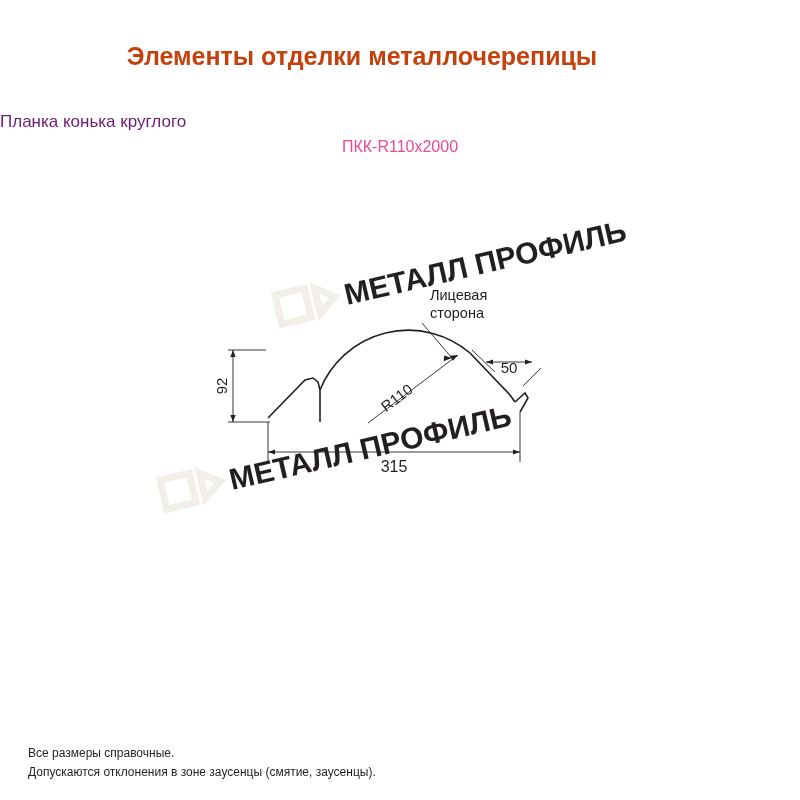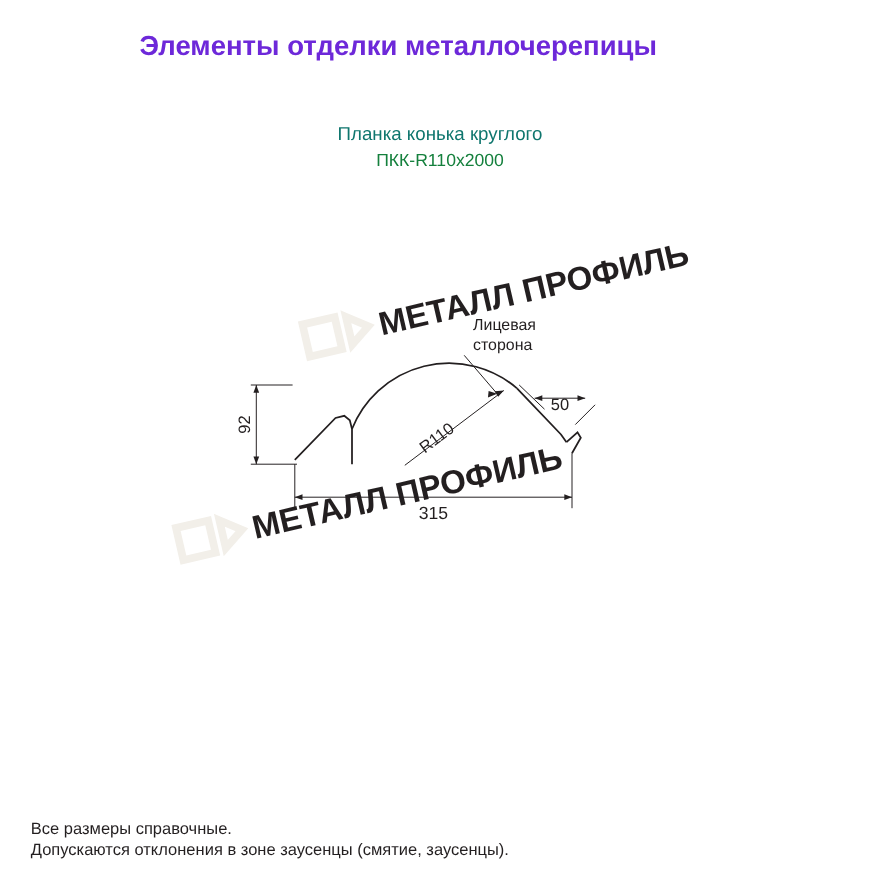--- a/index.html
+++ b/index.html
@@ -14,59 +14,59 @@
     overflow: hidden;
     font-family: "Liberation Sans", sans-serif;
     color: #231f20;
   }
   .page {
     position: absolute;
     inset: 0;
   }
   .title {
     position: absolute;
-    top: 28px;
+    top: 42px;
     left: 0;
     width: 724px;
     text-align: center;
     font-size: 25px;
     font-weight: bold;
     letter-spacing: 0px;
-    color: #6d28d9;
+    color: #c2410c;
   }
   .subtitle {
     position: absolute;
     top: 112px;
     left: 0;
     width: 800px;
-    text-align: center;
+    text-align: left;
     font-size: 17px;
-    color: #0f766e;
+    color: #701a75;
   }
   .code {
     position: absolute;
     top: 138px;
     left: 0;
     width: 800px;
     text-align: center;
     font-size: 16px;
-    color: #15803d;
+    color: #ec4899;
   }
   .drawing {
     position: absolute;
     top: 190px;
     left: 100px;
     width: 600px;
     height: 400px;
   }
   .notes {
     position: absolute;
     left: 28px;
     bottom: 18px;
-    font-size: 15px;
+    font-size: 12px;
     line-height: 19px;
     color: #231f20;
   }
   .notes div { white-space: nowrap; }
   svg { display: block; overflow: visible; }
   text { font-family: "Liberation Sans", sans-serif; fill: #231f20; }
 </style>
 </head>
 <body>
 

